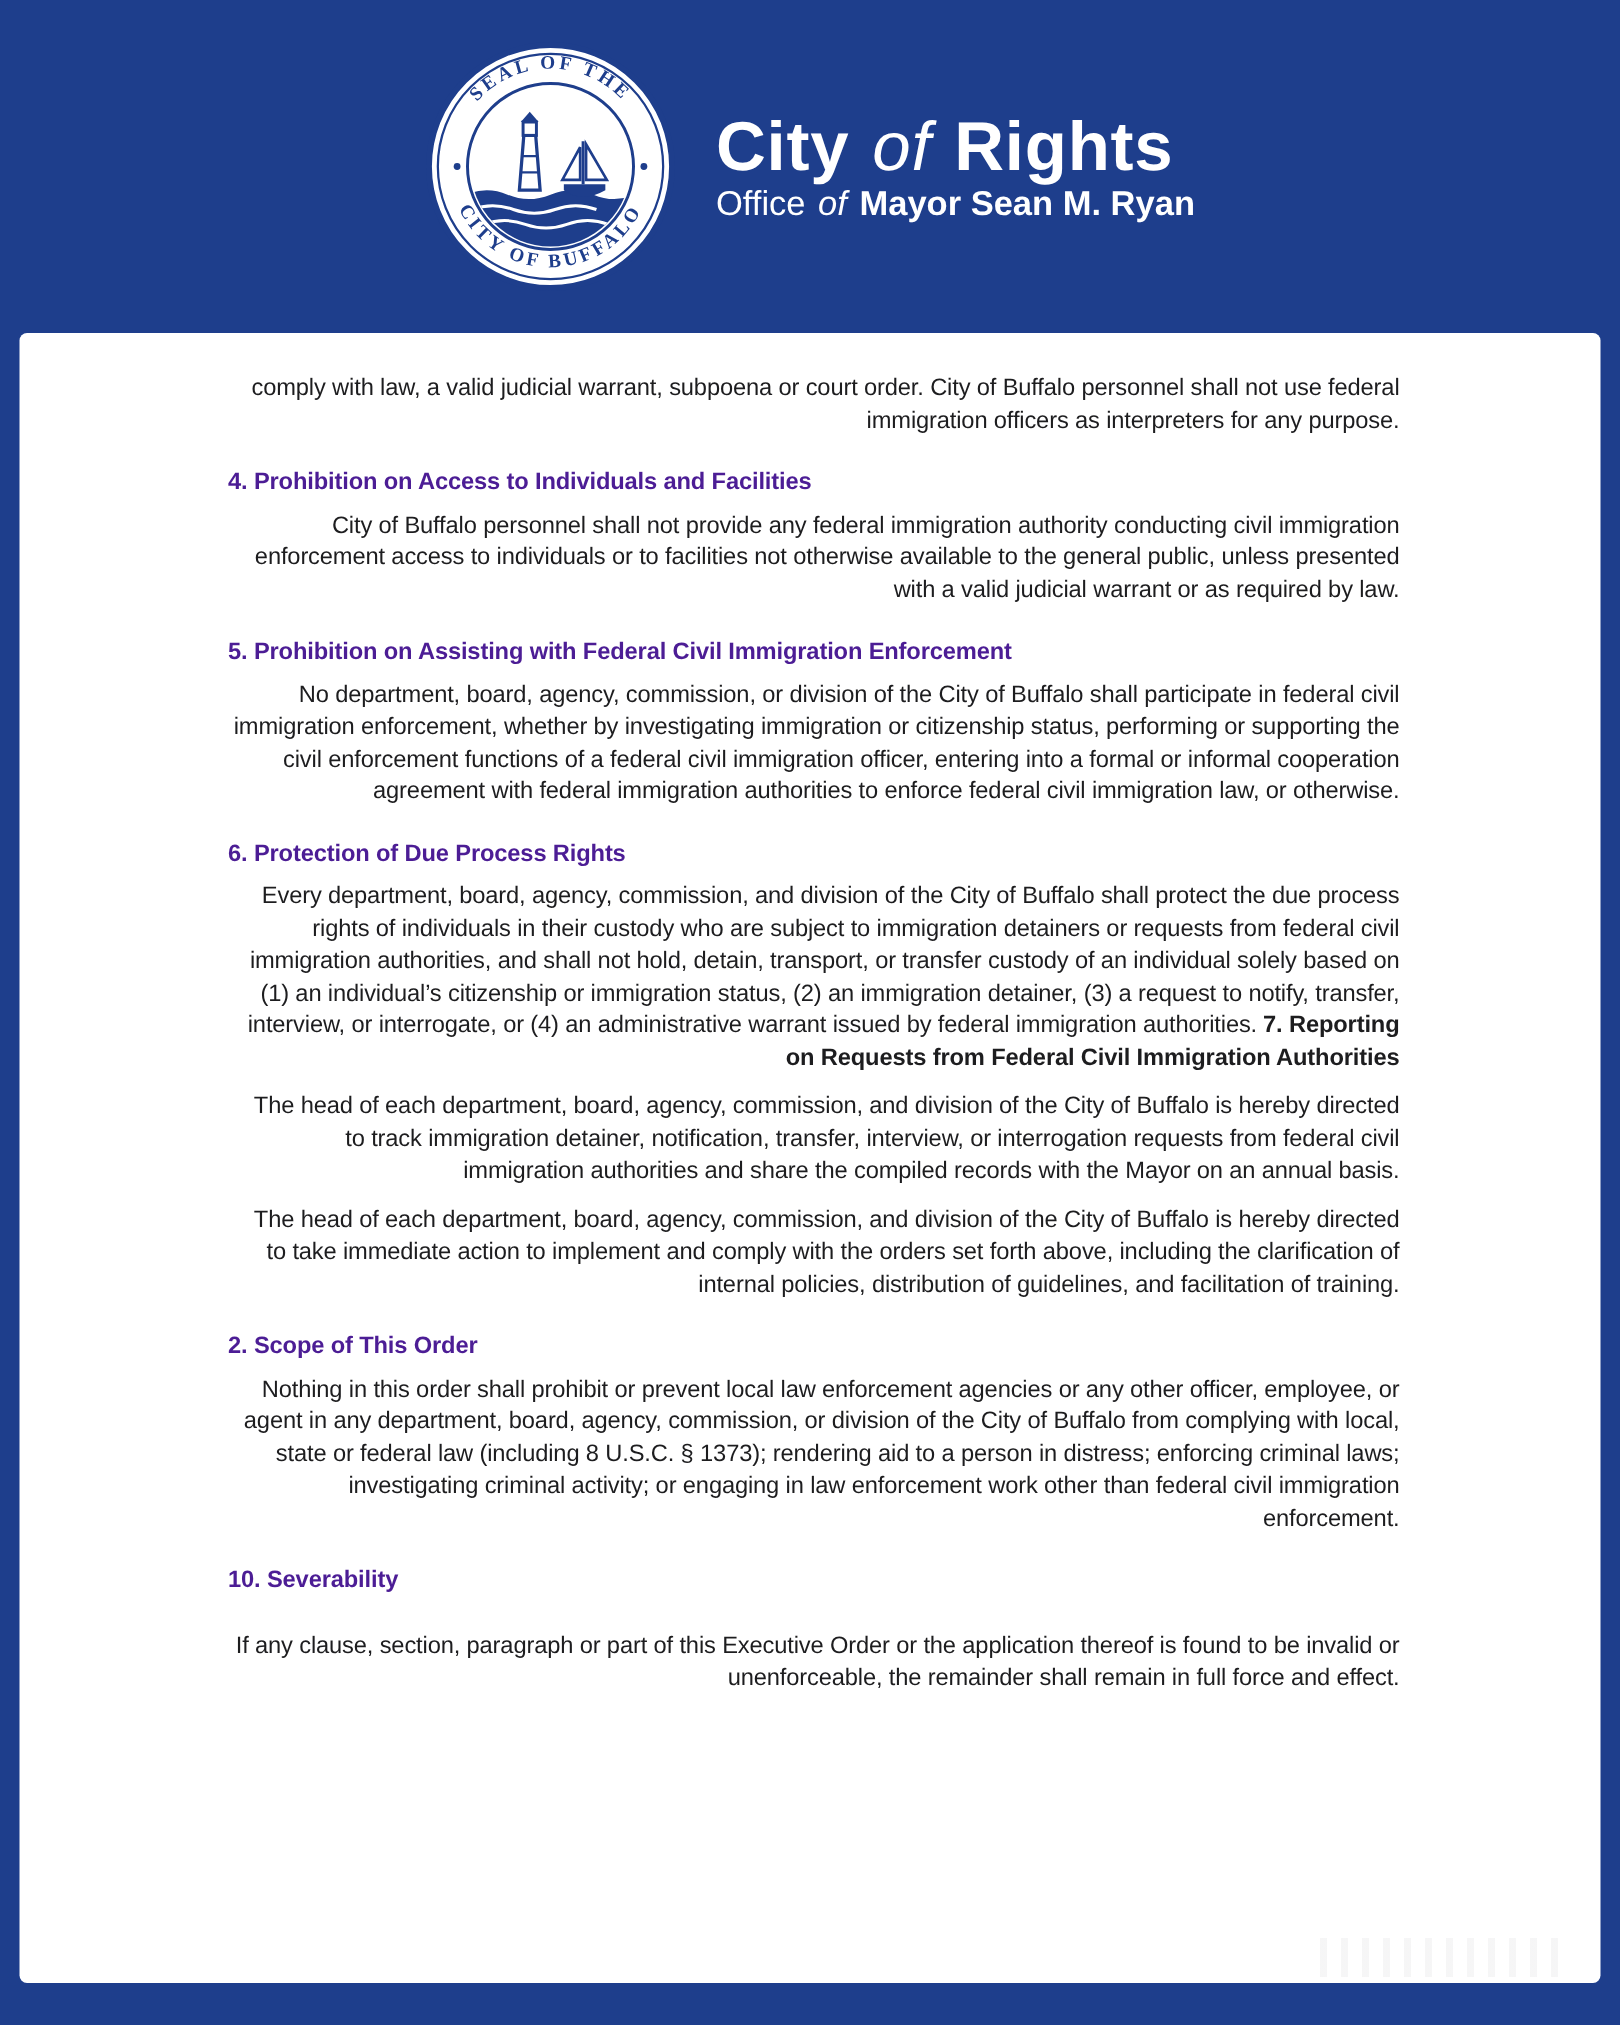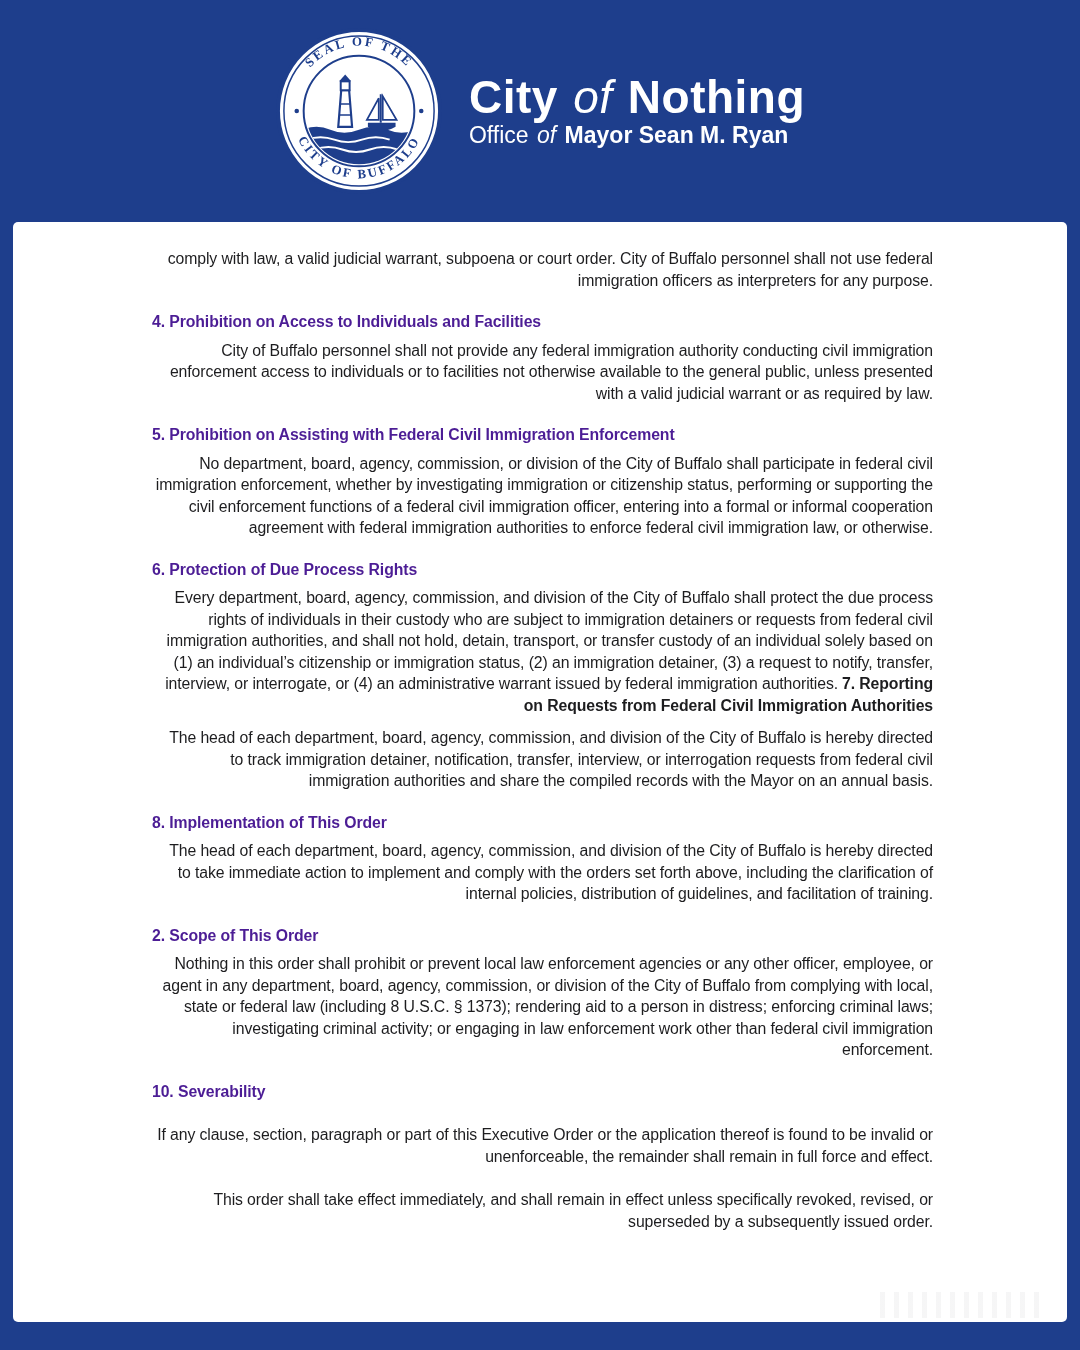--- a/index.html
+++ b/index.html
@@ -147,21 +147,21 @@
         <path d="M 105 72 L 105 94 L 93 94 Z" fill="#ffffff" stroke="#1e3e8c" stroke-width="1.8"></path>
         <path d="M 109 70 L 109 94 L 123 94 Z" fill="#ffffff" stroke="#1e3e8c" stroke-width="1.8"></path>
       </g>
     </svg>
   </div>
 
   <div class="masthead-text">
     <div class="brand-title">
       <span class="t-bold">City</span>
       <span class="t-italic">of</span>
-      <span class="t-bold">Nothing</span>
+      <span class="t-bold">Rights</span>
     </div>
     <div class="brand-subtitle">
       <span>Office</span>
       <span class="t-italic">of</span>
       <span class="s-bold">Mayor Sean M. Ryan</span>
     </div>
   </div>
 </header>
 
 <main class="sheet">
@@ -173,26 +173,24 @@
     <p>City of Buffalo personnel shall not provide any federal immigration authority conducting civil immigration enforcement access to individuals or to facilities not otherwise available to the general public, unless presented with a valid judicial warrant or as required by law.</p>
 
     <h3>5. Prohibition on Assisting with Federal Civil Immigration Enforcement</h3>
     <p>No department, board, agency, commission, or division of the City of Buffalo shall participate in federal civil immigration enforcement, whether by investigating immigration or citizenship status, performing or supporting the civil enforcement functions of a federal civil immigration officer, entering into a formal or informal cooperation agreement with federal immigration authorities to enforce federal civil immigration law, or otherwise.</p>
 
     <h3>6. Protection of Due Process Rights</h3>
     <p><span>Every department, board, agency, commission, and division of the City of Buffalo shall protect the due process rights of individuals in their custody who are subject to immigration detainers or requests from federal civil immigration authorities, and shall not hold, detain, transport, or transfer custody of an individual solely based on (1) an individual’s citizenship or immigration status, (2) an immigration detainer, (3) a request to notify, transfer, interview, or interrogate, or (4) an administrative warrant issued by federal immigration authorities.</span><b class="inline-head">7. Reporting on Requests from Federal Civil Immigration Authorities</b></p>
 
     <p>The head of each department, board, agency, commission, and division of the City of Buffalo is hereby directed to track immigration detainer, notification, transfer, interview, or interrogation requests from federal civil immigration authorities and share the compiled records with the Mayor on an annual basis.</p>
 
-    <h3>8. Implementation of This Order</h3>
     <p>The head of each department, board, agency, commission, and division of the City of Buffalo is hereby directed to take immediate action to implement and comply with the orders set forth above, including the clarification of internal policies, distribution of guidelines, and facilitation of training.</p>
 
     <h3>2. Scope of This Order</h3>
     <p>Nothing in this order shall prohibit or prevent local law enforcement agencies or any other officer, employee, or agent in any department, board, agency, commission, or division of the City of Buffalo from complying with local, state or federal law (including 8 U.S.C. § 1373); rendering aid to a person in distress; enforcing criminal laws; investigating criminal activity; or engaging in law enforcement work other than federal civil immigration enforcement.</p>
 
     <h3>10. Severability</h3>
     <p class="gap-lg">If any clause, section, paragraph or part of this Executive Order or the application thereof is found to be invalid or unenforceable, the remainder shall remain in full force and effect.</p>
-    <p class="gap-lg">This order shall take effect immediately, and shall remain in effect unless specifically revoked, revised, or superseded by a subsequently issued order.</p>
 
   </div>
 </main>
 
 <div class="watermark"></div>
 
 </body></html>

